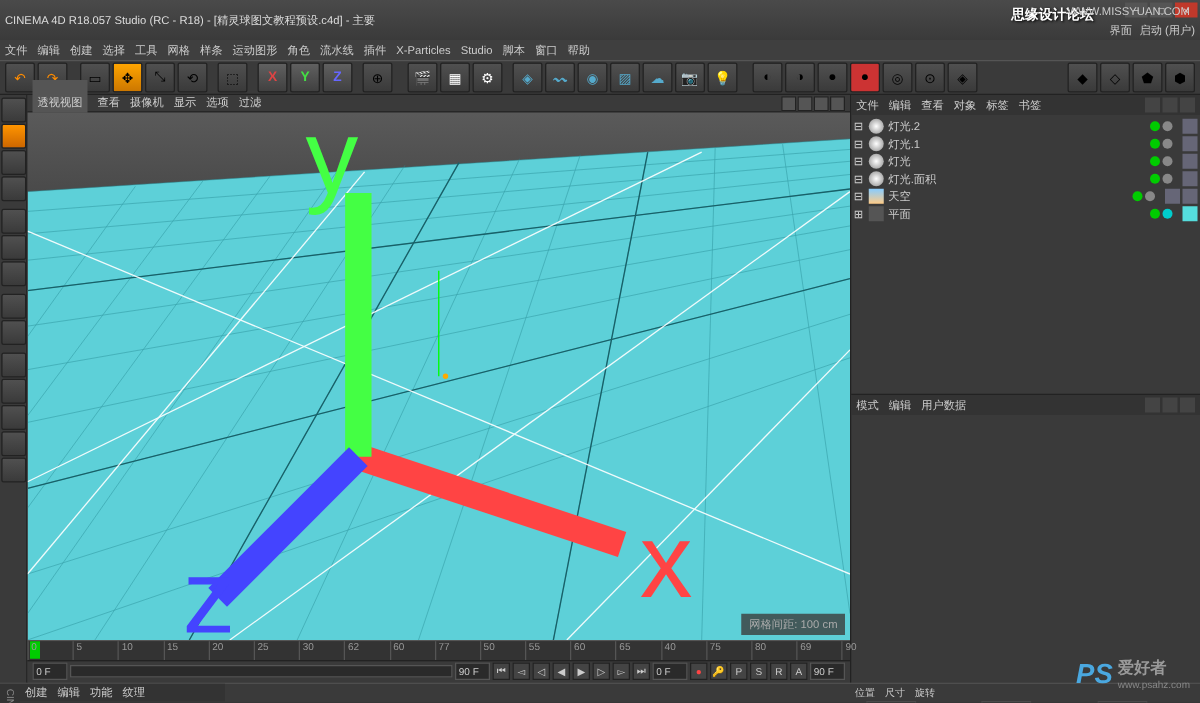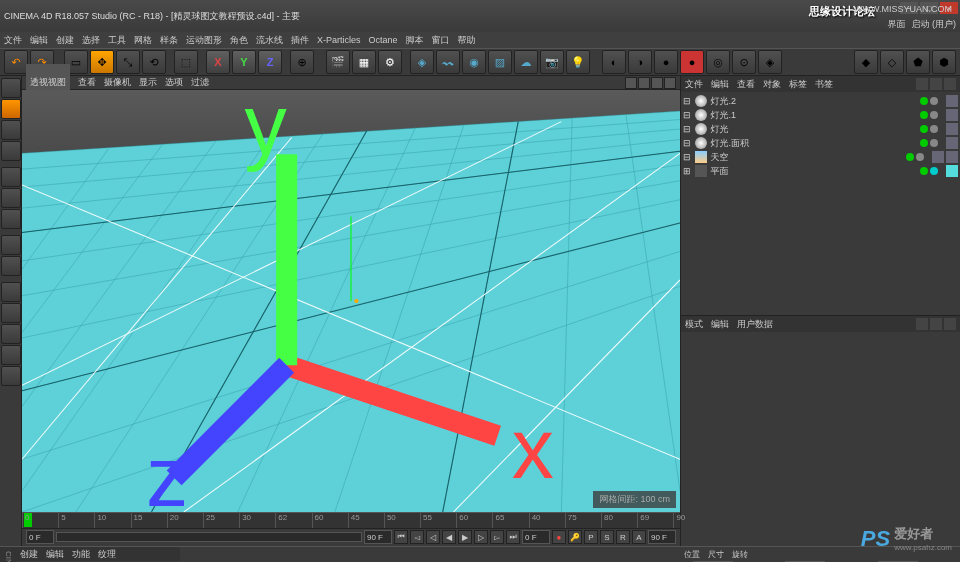--- a/index.html
+++ b/index.html
@@ -109,21 +109,21 @@
     <span>创建</span>
     <span>选择</span>
     <span>工具</span>
     <span>网格</span>
     <span>样条</span>
     <span>运动图形</span>
     <span>角色</span>
     <span>流水线</span>
     <span>插件</span>
     <span>X-Particles</span>
-    <span>Octane</span>
+    <span>Studio</span>
     <span>脚本</span>
     <span>窗口</span>
     <span>帮助</span>
     <div class="layoutbar">
       <span>界面</span>
       <span>启动 (用户)</span>
     </div>
   </div>
 
   <div class="toolbar">
@@ -270,21 +270,21 @@
           <div class="marker"></div>
           <div class="tick" style="left:0%">0</div>
           <div class="tick" style="left:5.5%">5</div>
           <div class="tick" style="left:11%">10</div>
           <div class="tick" style="left:16.5%">15</div>
           <div class="tick" style="left:22%">20</div>
           <div class="tick" style="left:27.5%">25</div>
           <div class="tick" style="left:33%">30</div>
           <div class="tick" style="left:38.5%">62</div>
           <div class="tick" style="left:44%">60</div>
-          <div class="tick" style="left:49.5%">45</div>
+          <div class="tick" style="left:49.5%">77</div>
           <div class="tick" style="left:55%">50</div>
           <div class="tick" style="left:60.5%">55</div>
           <div class="tick" style="left:66%">60</div>
           <div class="tick" style="left:71.5%">65</div>
           <div class="tick" style="left:77%">40</div>
           <div class="tick" style="left:82.5%">75</div>
           <div class="tick" style="left:88%">80</div>
           <div class="tick" style="left:93.5%">69</div>
           <div class="tick" style="left:99%">90</div>
         </div>

